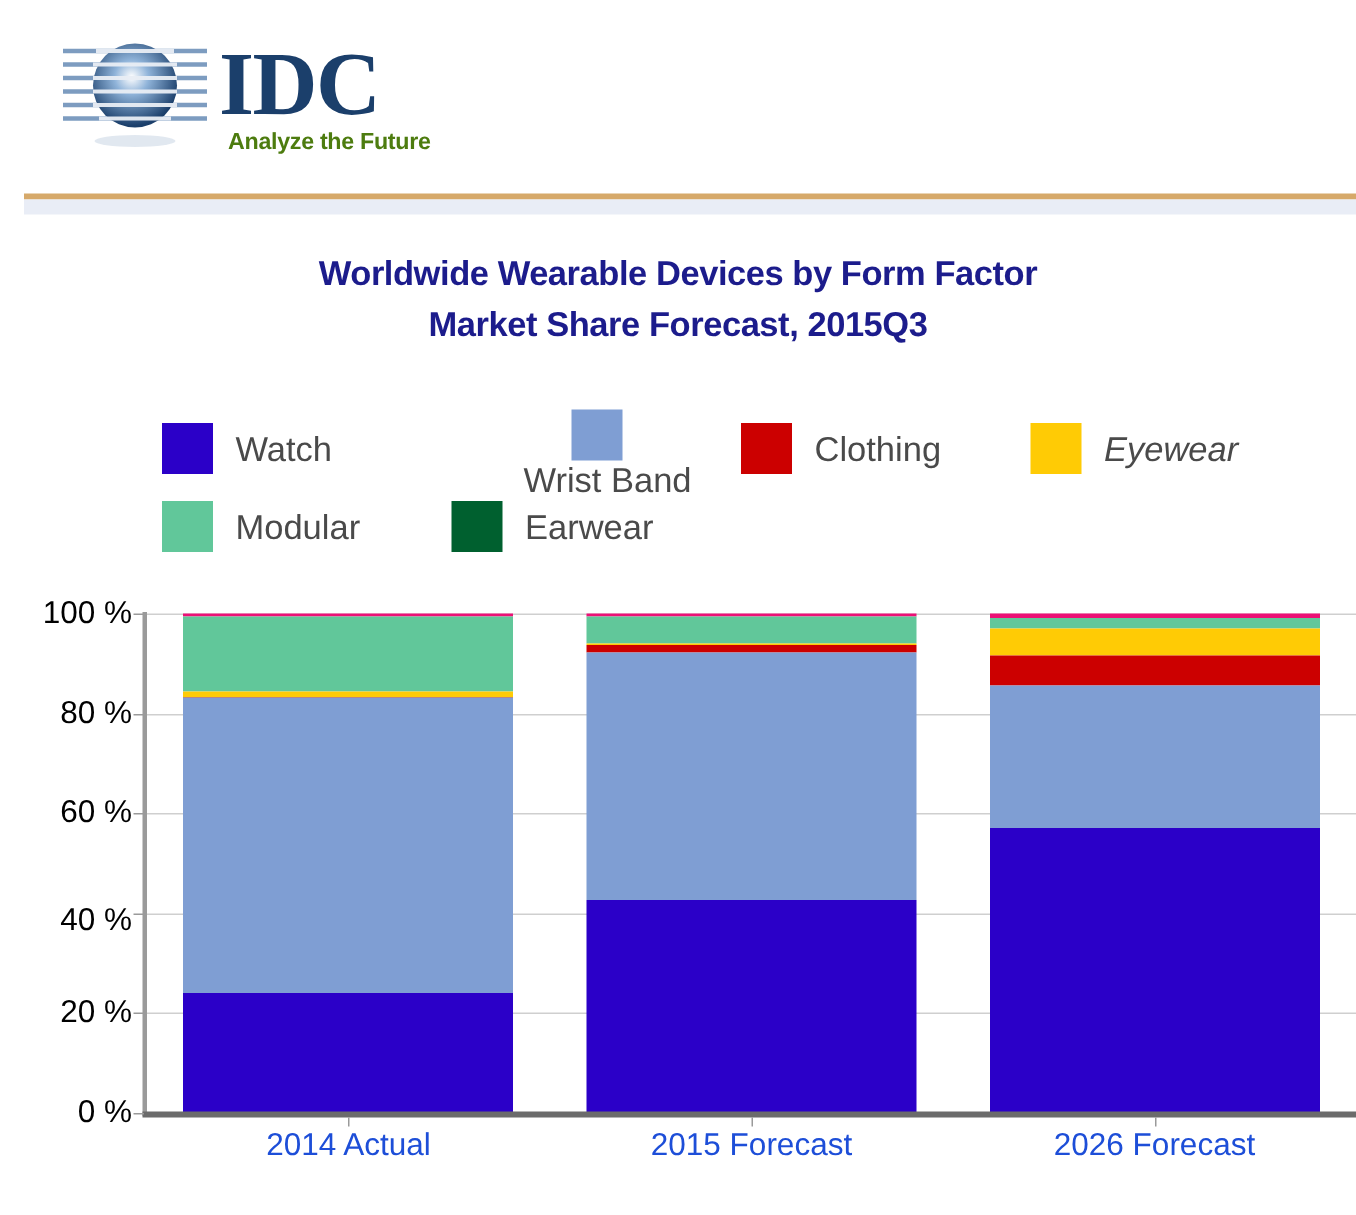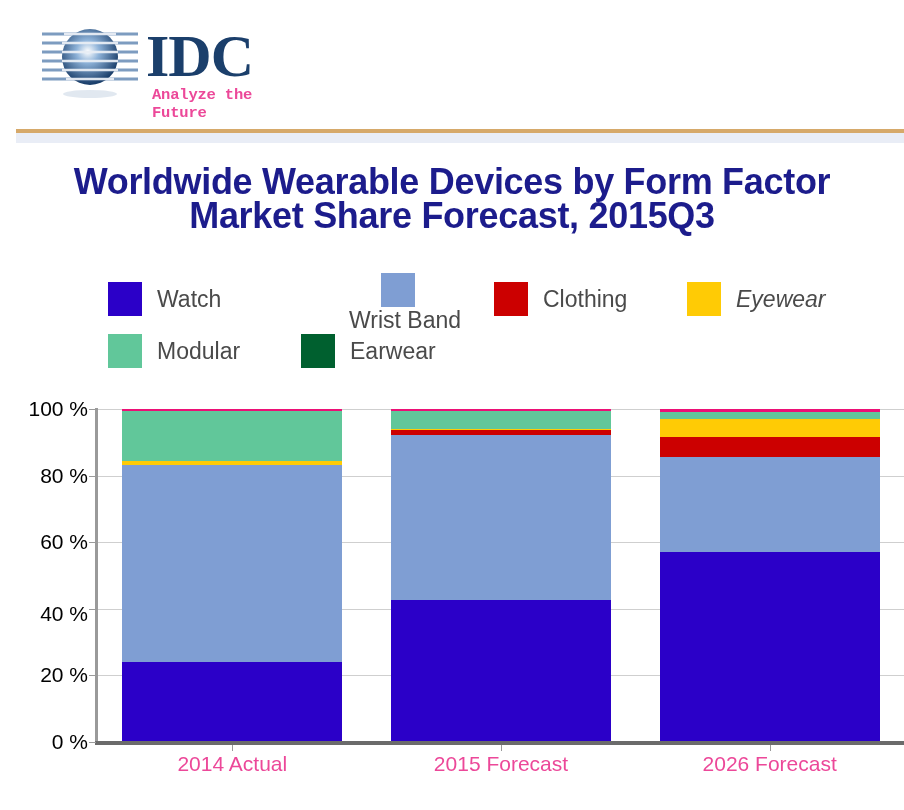--- a/index.html
+++ b/index.html
@@ -34,44 +34,44 @@
     position: absolute; left: 106px; top: 4px;
     font-family: "Liberation Serif", serif;
     font-size: 60px;
     font-weight: 700;
     letter-spacing: -1px;
     color: #1b3f6b;
     line-height: 1;
   }
   #logo-tagline {
     position: absolute; left: 112px; top: 64px;
-    font-family: Liberation Mono, monospace;
+    font-family: Liberation Sans, sans-serif;
     font-size: 15.5px;
     font-weight: 700;
-    color: #ec4899;
+    color: #4d7c0f;
     letter-spacing: -0.2px;
   }
   #header-rule {
     position: absolute; left: 0; top: 129px;
     width: 904px; height: 4px;
     background: #d6a96a;
   }
   #header-underband {
     position: absolute; left: 0; top: 133px;
     width: 904px; height: 10px;
     background: #e9edf6;
   }
 
   
   #title {
     position: absolute; left: 0; top: 165px;
     width: 904px;
     text-align: center;
     color: #1c1c8c;
-    font-size: 36px;
+    font-size: 23px;
     font-weight: 700;
     line-height: 34px;
     letter-spacing: -0.3px;
   }
   #title .line { display: block; }
 
   
   #legend {
     position: absolute; left: 108px; top: 273px;
     width: 740px;
@@ -160,21 +160,21 @@
     position: absolute;
     top: 745px;
     width: 1px; height: 6px;
     background: #9a9a9a;
   }
   .xlabel {
     position: absolute;
     top: 752px;
     text-align: center;
     font-size: 21px;
-    color: #ec4899;
+    color: #1d4ed8;
   }
 </style>
 </head>
 <body>
 
 <div id="page">
 
   <div id="header">
     <div id="logo-wrap">
       <svg id="logo-globe" viewBox="0 0 100 78">

